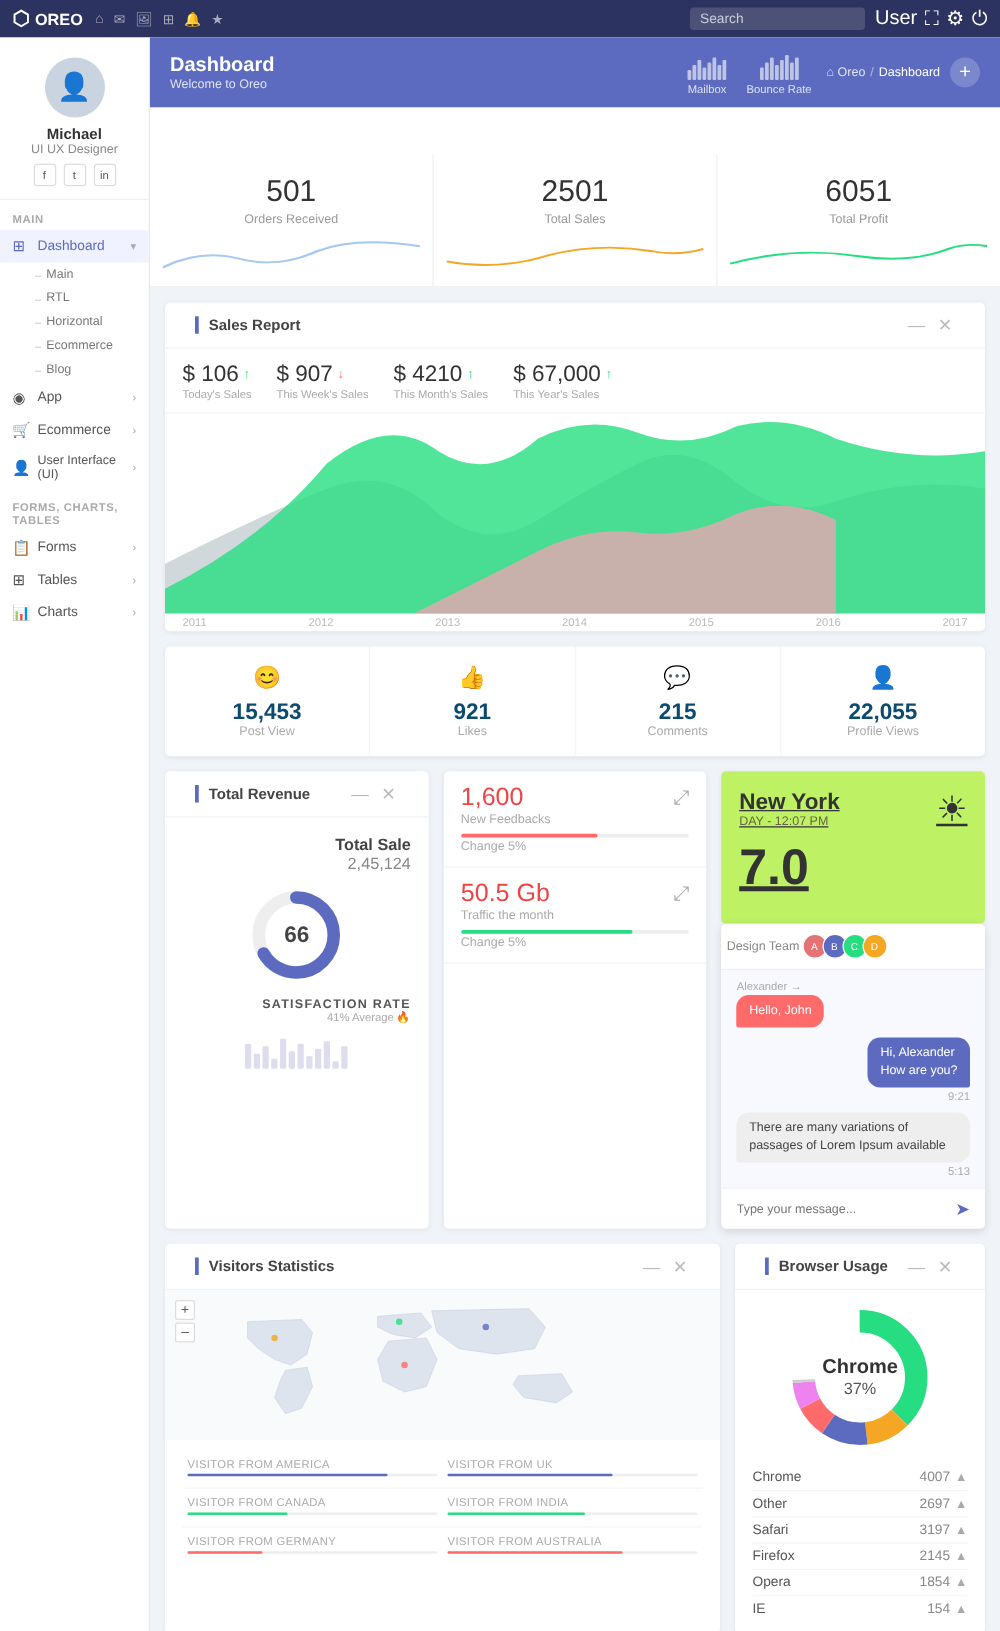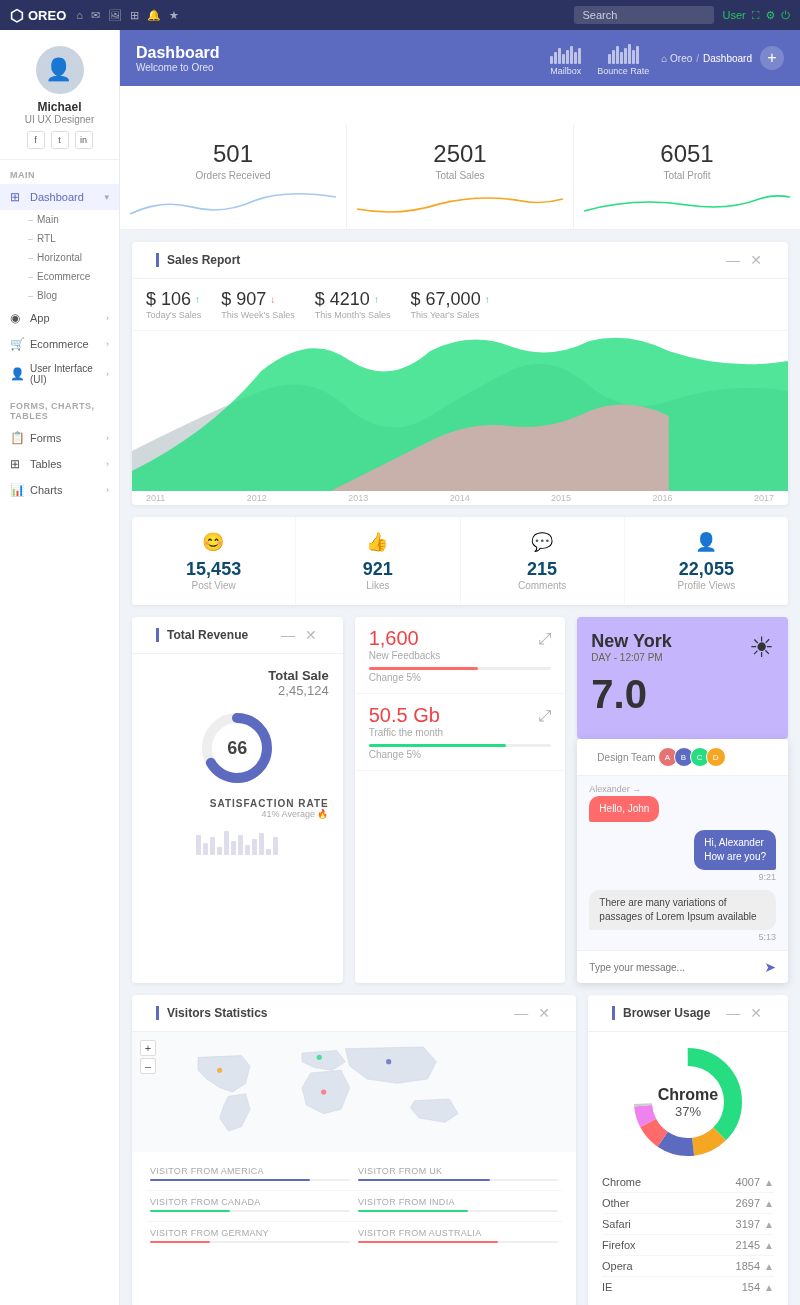--- a/index.html
+++ b/index.html
@@ -6,21 +6,21 @@
     body { font-family: 'Segoe UI', Arial, sans-serif; background: #f0f3f8; font-size: 12px; color: #444; width: 800px; }
 
     
     .top-nav { background: #2d3361; display: flex; align-items: center; padding: 0 10px; height: 30px; }
     .top-nav .brand { color: #fff; font-weight: bold; font-size: 13px; margin-right: 10px; display: flex; align-items: center; gap: 4px; }
     .top-nav .nav-icons { display: flex; gap: 8px; align-items: center; }
     .top-nav .nav-icons span { color: #aab; font-size: 11px; cursor: pointer; }
     .top-nav .search-bar { margin-left: auto; background: rgba(255,255,255,0.15); border: none; border-radius: 3px; padding: 3px 8px; color: #fff; font-size: 11px; width: 140px; }
     .top-nav .search-bar::placeholder { color: #ccd; }
     .top-nav .right-icons { display: flex; gap: 6px; align-items: center; margin-left: 8px; }
-    .top-nav .right-icons span { color: #22c55e; font-size: 11px; cursor: pointer; }
+    .top-nav .right-icons span { color: #ffffff; font-size: 16px; cursor: pointer; }
 
     
     .layout { display: flex; min-height: 1275px; }
 
     
     .sidebar { width: 120px; background: #fff; border-right: 1px solid #e8eaf0; flex-shrink: 0; }
     .sidebar .profile { text-align: center; padding: 16px 8px 10px; border-bottom: 1px solid #f0f0f0; }
     .sidebar .avatar { width: 48px; height: 48px; border-radius: 50%; background: #c9d4e0; margin: 0 auto 6px; overflow: hidden; display: flex; align-items: center; justify-content: center; font-size: 22px; color: #8899aa; }
     .sidebar .profile-name { font-weight: bold; font-size: 12px; color: #333; }
     .sidebar .profile-role { font-size: 10px; color: #888; margin-bottom: 6px; }
@@ -103,28 +103,28 @@
     .mini-bar { width: 5px; background: #dde; border-radius: 1px; }
     .feedback-item { padding: 10px 14px; border-bottom: 1px solid #f5f5f5; }
     .fb-num { font-size: 20px; font-weight: 300; color: #ef4444; }
     .fb-label { font-size: 10px; color: #aaa; }
     .fb-bar { height: 3px; background: #eee; border-radius: 2px; margin-top: 6px; }
     .fb-bar-fill { height: 3px; background: #ff6b6b; border-radius: 2px; }
     .fb-bar-fill.green { background: #26de81; }
     .fb-change { font-size: 10px; color: #aaa; margin-top: 2px; }
 
     
-    .ny-widget { background: #c4b5fd; border-radius: 4px; overflow: hidden; padding: 14px; color: #333; box-shadow: 0 1px 4px rgba(0,0,0,0.07); }
+    .ny-widget { background: #bef264; border-radius: 4px; overflow: hidden; padding: 14px; color: #333; box-shadow: 0 1px 4px rgba(0,0,0,0.07); text-decoration: underline; }
     .ny-city { font-size: 18px; font-weight: bold; }
     .ny-date { font-size: 10px; color: #664; }
     .ny-temp { font-size: 40px; font-weight: bold; margin: 8px 0; }
 
     
     .chat-widget { background: #fff; border-radius: 4px; box-shadow: 0 2px 8px rgba(0,0,0,0.12); overflow: hidden; }
-    .chat-header { background: #fff; padding: 8px 20px; border-bottom: 1px solid #f0f0f0; display: flex; align-items: center; gap: 6px; }
+    .chat-header { background: #fff; padding: 8px 4px; border-bottom: 1px solid #f0f0f0; display: flex; align-items: center; gap: 6px; }
     .chat-team-label { font-size: 10px; color: #888; }
     .chat-avatars { display: flex; }
     .chat-avatar { width: 20px; height: 20px; border-radius: 50%; border: 1px solid #fff; margin-left: -4px; background: #c9d4e0; display: flex; align-items: center; justify-content: center; font-size: 8px; color: #fff; }
     .chat-body { padding: 8px 12px; background: #f8f9ff; }
     .chat-bubble { border-radius: 10px; padding: 6px 10px; font-size: 10px; line-height: 1.4; }
     .chat-bubble.incoming-bubble { background: #ff6b6b; color: #fff; border-bottom-left-radius: 2px; }
     .chat-bubble.outgoing-bubble { background: #5c6bc0; color: #fff; border-bottom-right-radius: 2px; }
     .chat-bubble.incoming-bubble2 { background: #eee; color: #444; border-bottom-left-radius: 2px; }
     .chat-meta { font-size: 9px; color: #aaa; margin-bottom: 2px; }
     .chat-time { font-size: 9px; color: #aaa; text-align: right; margin-top: 2px; }

